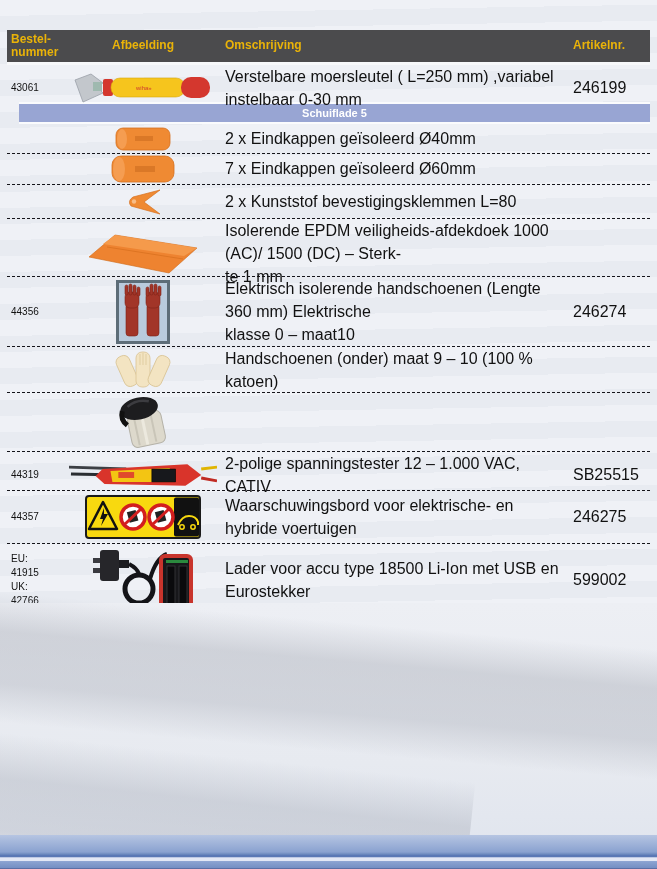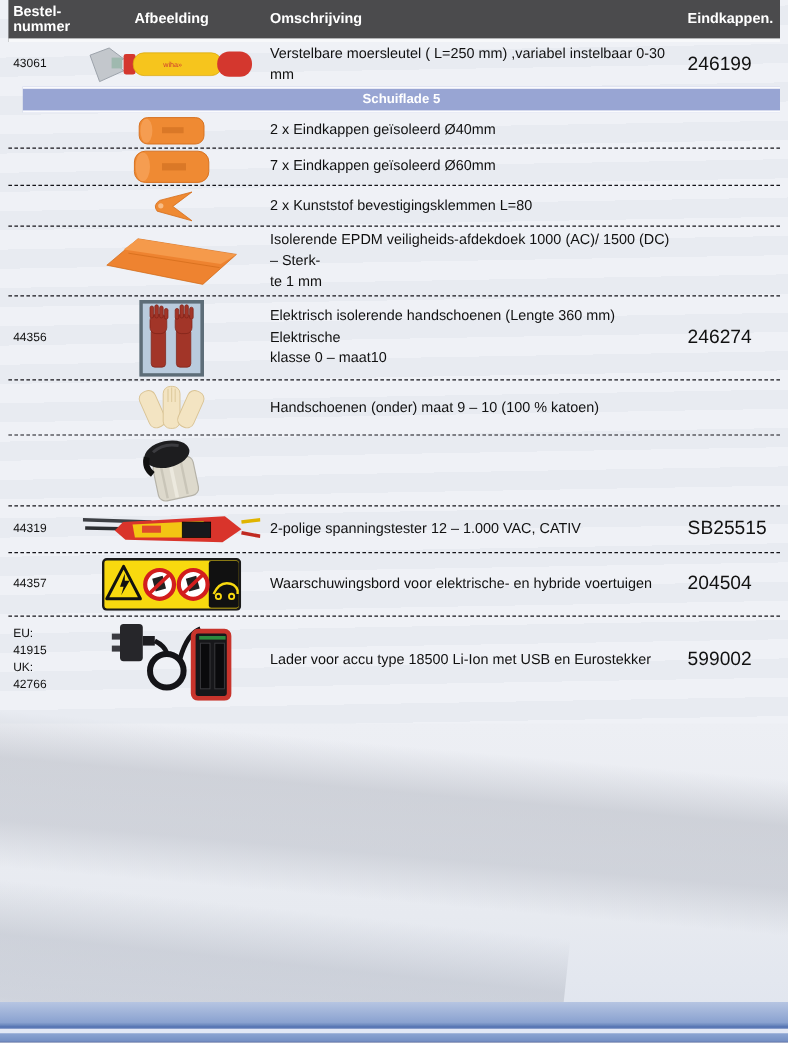--- a/index.html
+++ b/index.html
@@ -4,40 +4,41 @@
 <style>
   html,body{margin:0;padding:0;background:#cfd3da;}
   .page{
     position:relative;width:657px;height:869px;overflow:hidden;
     font-family:"Liberation Sans", sans-serif;color:#111;
     background:repeating-linear-gradient(179deg,#eff1f6 0 16px,#e8ebf1 16px 32px);
   }
   .tablewrap{position:absolute;left:7px;top:0;width:643px;}
   .thead{
     display:grid;grid-template-columns:62px 148px 348px 85px;
-    background:#4b4b4d;color:#ffffff;height:32px;align-items:center;
+    background:#4b4b4d;color:#eab308;height:32px;align-items:center;
     border-bottom:3px solid #f7f8fa;
+    margin-top:30px;
   }
   .thead .h{font-size:12px;font-weight:bold;line-height:1.1;}
   .h-order{padding-left:4px;white-space:pre-line;}
   .h-img{text-align:center;}
   .h-desc{padding-left:8px;}
   .h-art{padding-left:8px;}
   .band{
     height:18px;display:flex;align-items:center;justify-content:center;
     background:#98a5d3;color:#fff;font-size:11px;font-weight:bold;
     border-top:2px solid #fafbfd;border-bottom:2px solid #fafbfd;margin-left:12px;
   }
   .trow{
     display:grid;grid-template-columns:62px 148px 348px 85px;align-items:center;
   }
   .trow.dash{border-bottom:1px dashed #14141a;}
   .c-order{padding-left:4px;font-size:10px;white-space:pre-line;line-height:1.4;}
   .c-img{display:flex;align-items:center;justify-content:center;}
-  .c-desc{padding-left:8px;font-size:12px;line-height:1.45;white-space:pre-line;}
+  .c-desc{padding-left:8px;font-size:16px;line-height:1.45;white-space:pre-line;}
   .c-art{padding-left:8px;font-size:16px;}
   
   .lower{position:absolute;left:0;top:603px;width:657px;height:266px;
     background:linear-gradient(180deg,#edeff4 0%,#e7eaf0 60%,#dfe4ee 100%);}
   .diag1{position:absolute;top:20px;left:-70px;width:840px;height:130px;
     background:linear-gradient(180deg,rgba(168,172,182,0) 0%,rgba(168,172,182,.42) 30%,rgba(178,182,192,.45) 70%,rgba(178,182,192,0) 100%);
     transform:rotate(5deg);}
   .diag2{position:absolute;top:150px;left:-90px;width:560px;height:130px;
     background:linear-gradient(180deg,rgba(170,175,186,0) 0%,rgba(170,175,186,.40) 35%,rgba(182,186,196,.42) 75%,rgba(182,186,196,0) 100%);
     transform:rotate(6deg);}
@@ -49,21 +50,21 @@
 <body>
 
 <div class="page">
   <div class="tablewrap">
 
     <div class="thead">
       <div class="h h-order">Bestel-
 nummer</div>
       <div class="h h-img">Afbeelding</div>
       <div class="h h-desc">Omschrijving</div>
-      <div class="h h-art">Eindkappen.</div>
+      <div class="h h-art">Artikelnr.</div>
     </div>
 
     <div class="trow" style="height:37px">
       <div class="c-order">43061</div>
       <div class="c-img">
         <svg width="140" height="34" viewBox="0 0 140 34">
           <path d="M2,9 L18,3 L30,12 L24,16 L30,22 L10,31 Z" fill="#c3c7cc" stroke="#9aa0a8" stroke-width="0.8"></path>
           <rect x="20" y="11" width="9" height="9" fill="#9fb9af"></rect>
           <rect x="30" y="8" width="10" height="17" rx="2" fill="#d4372e"></rect>
           <rect x="38" y="7" width="74" height="19" rx="9" fill="#f6c51d" stroke="#d9a70c" stroke-width="0.6"></rect>
@@ -226,21 +227,21 @@
           <line x1="39" y1="30" x2="57" y2="13" stroke="#d21e1e" stroke-width="3"></line>
           <circle cx="76" cy="22" r="12" fill="#fff" stroke="#d21e1e" stroke-width="3.5"></circle>
           <rect x="71" y="16" width="9" height="11" fill="#222" transform="rotate(-15 75 21)"></rect>
           <line x1="67" y1="30" x2="85" y2="13" stroke="#d21e1e" stroke-width="3"></line>
           <path d="M93,30 q4,-9 11,-9 q7,0 9,6 l0,3" fill="none" stroke="#f8d90f" stroke-width="2"></path>
           <circle cx="97" cy="32" r="2.2" fill="none" stroke="#f8d90f" stroke-width="1.5"></circle>
           <circle cx="108" cy="32" r="2.2" fill="none" stroke="#f8d90f" stroke-width="1.5"></circle>
         </svg>
       </div>
       <div class="c-desc">Waarschuwingsbord voor elektrische- en hybride voertuigen</div>
-      <div class="c-art">204504</div>
+      <div class="c-art">246275</div>
     </div>
 
     <div class="trow" style="height:72px">
       <div class="c-order">EU:
 41915
 UK:
 42766</div>
       <div class="c-img">
         <svg width="100" height="68" viewBox="0 0 100 68">
           <rect x="0" y="12" width="8" height="5" fill="#3a3a40"></rect>

